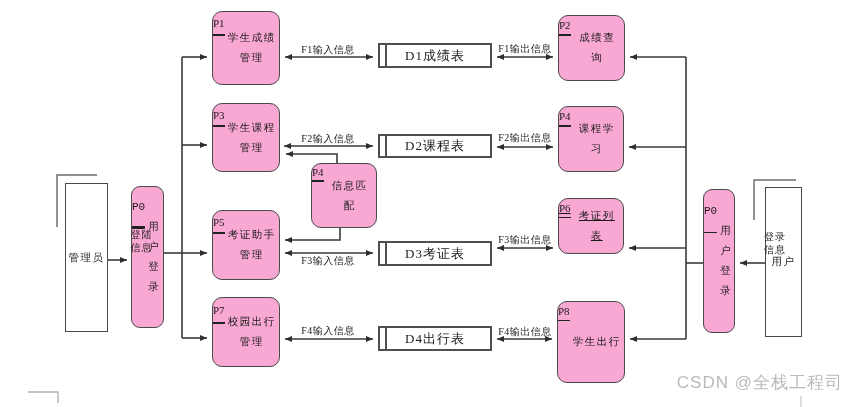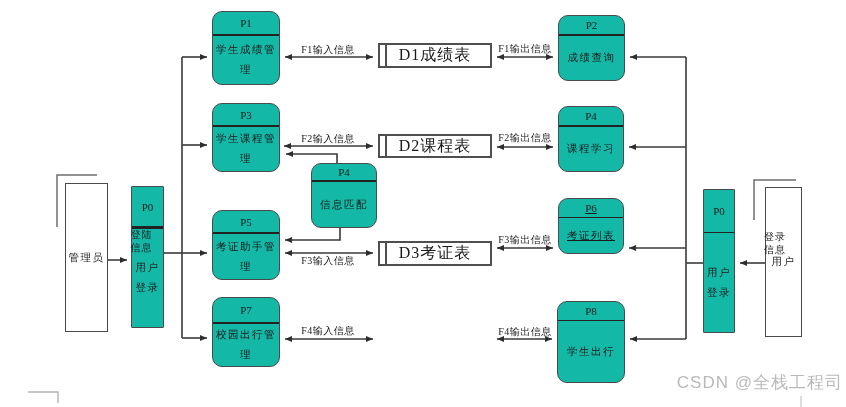--- a/index.html
+++ b/index.html
@@ -11,40 +11,40 @@
 
   
   .entity{
     position:absolute;border:1.6px solid #4a4a4a;background:#fff;
     display:flex;align-items:center;justify-content:center;
     font-size:10.5px;letter-spacing:1.5px;text-align:center;
   }
 
   
   .proc{
-    position:absolute;border:1.5px solid #4a4a4a;border-radius:10px;background:#14b8a6;
-    display:flex;flex-direction:column;box-sizing:border-box;
+    position:absolute;border:1.5px solid #4a4a4a;border-radius:10px;background:#f9a8d4;
+    display:flex;flex-direction:row;box-sizing:border-box;
   }
   .proc .ph{
     height:var(--th,20px);flex:0 0 auto;display:flex;align-items:center;justify-content:center;
     border-bottom:2px solid #222;font-size:11px;
   }
   .proc.thickdiv .ph{border-bottom-width:3px;}
   .proc.thindiv .ph{border-bottom-width:1px;}
   .proc .pb{
     flex:1;display:flex;align-items:center;justify-content:center;text-align:center;
     font-size:10.5px;letter-spacing:1.5px;line-height:20px;padding:0 3px;
   }
-  .proc.pill{border-radius:1px;}
+  .proc.pill{border-radius:9px;font-family:Liberation Mono, monospace;}
 
   
   .store{
     position:absolute;border:2px solid #4f4f4f;background:#fff;box-sizing:border-box;
     display:flex;align-items:center;justify-content:center;
-    font-size:16px;letter-spacing:1px;
+    font-size:13px;letter-spacing:1px;
   }
   .store::before{
     content:"";position:absolute;left:5px;top:0;bottom:0;width:1.5px;background:#4f4f4f;
   }
 
   
   .flabel{
     position:absolute;font-size:10px;letter-spacing:0.5px;text-align:center;color:#1b1b1b;
     line-height:12px;white-space:nowrap;
   }
@@ -165,20 +165,23 @@
 
   <div class="store" style="left:378px;top:43px;width:114px;height:25px;">
     <span>D1成绩表</span>
   </div>
   <div class="store" style="left:378px;top:134px;width:114px;height:24px;">
     <span>D2课程表</span>
   </div>
   <div class="store" style="left:378px;top:241px;width:114px;height:25px;">
     <span>D3考证表</span>
   </div>
+  <div class="store" style="left:378px;top:326px;width:114px;height:25px;">
+    <span>D4出行表</span>
+  </div>
 
   <div class="flabel" style="left:288px;top:44px;width:80px;">F1输入信息</div>
   <div class="flabel" style="left:492px;top:43px;width:66px;">F1输出信息</div>
   <div class="flabel" style="left:288px;top:133px;width:80px;">F2输入信息</div>
   <div class="flabel" style="left:492px;top:132px;width:66px;">F2输出信息</div>
   <div class="flabel" style="left:288px;top:255px;width:80px;">F3输入信息</div>
   <div class="flabel" style="left:492px;top:234px;width:66px;">F3输出信息</div>
   <div class="flabel" style="left:288px;top:325px;width:80px;">F4输入信息</div>
   <div class="flabel" style="left:492px;top:326px;width:66px;">F4输出信息</div>
   <div class="flabel twoline" style="left:104px;top:228px;width:27px;">登陆信息</div>

